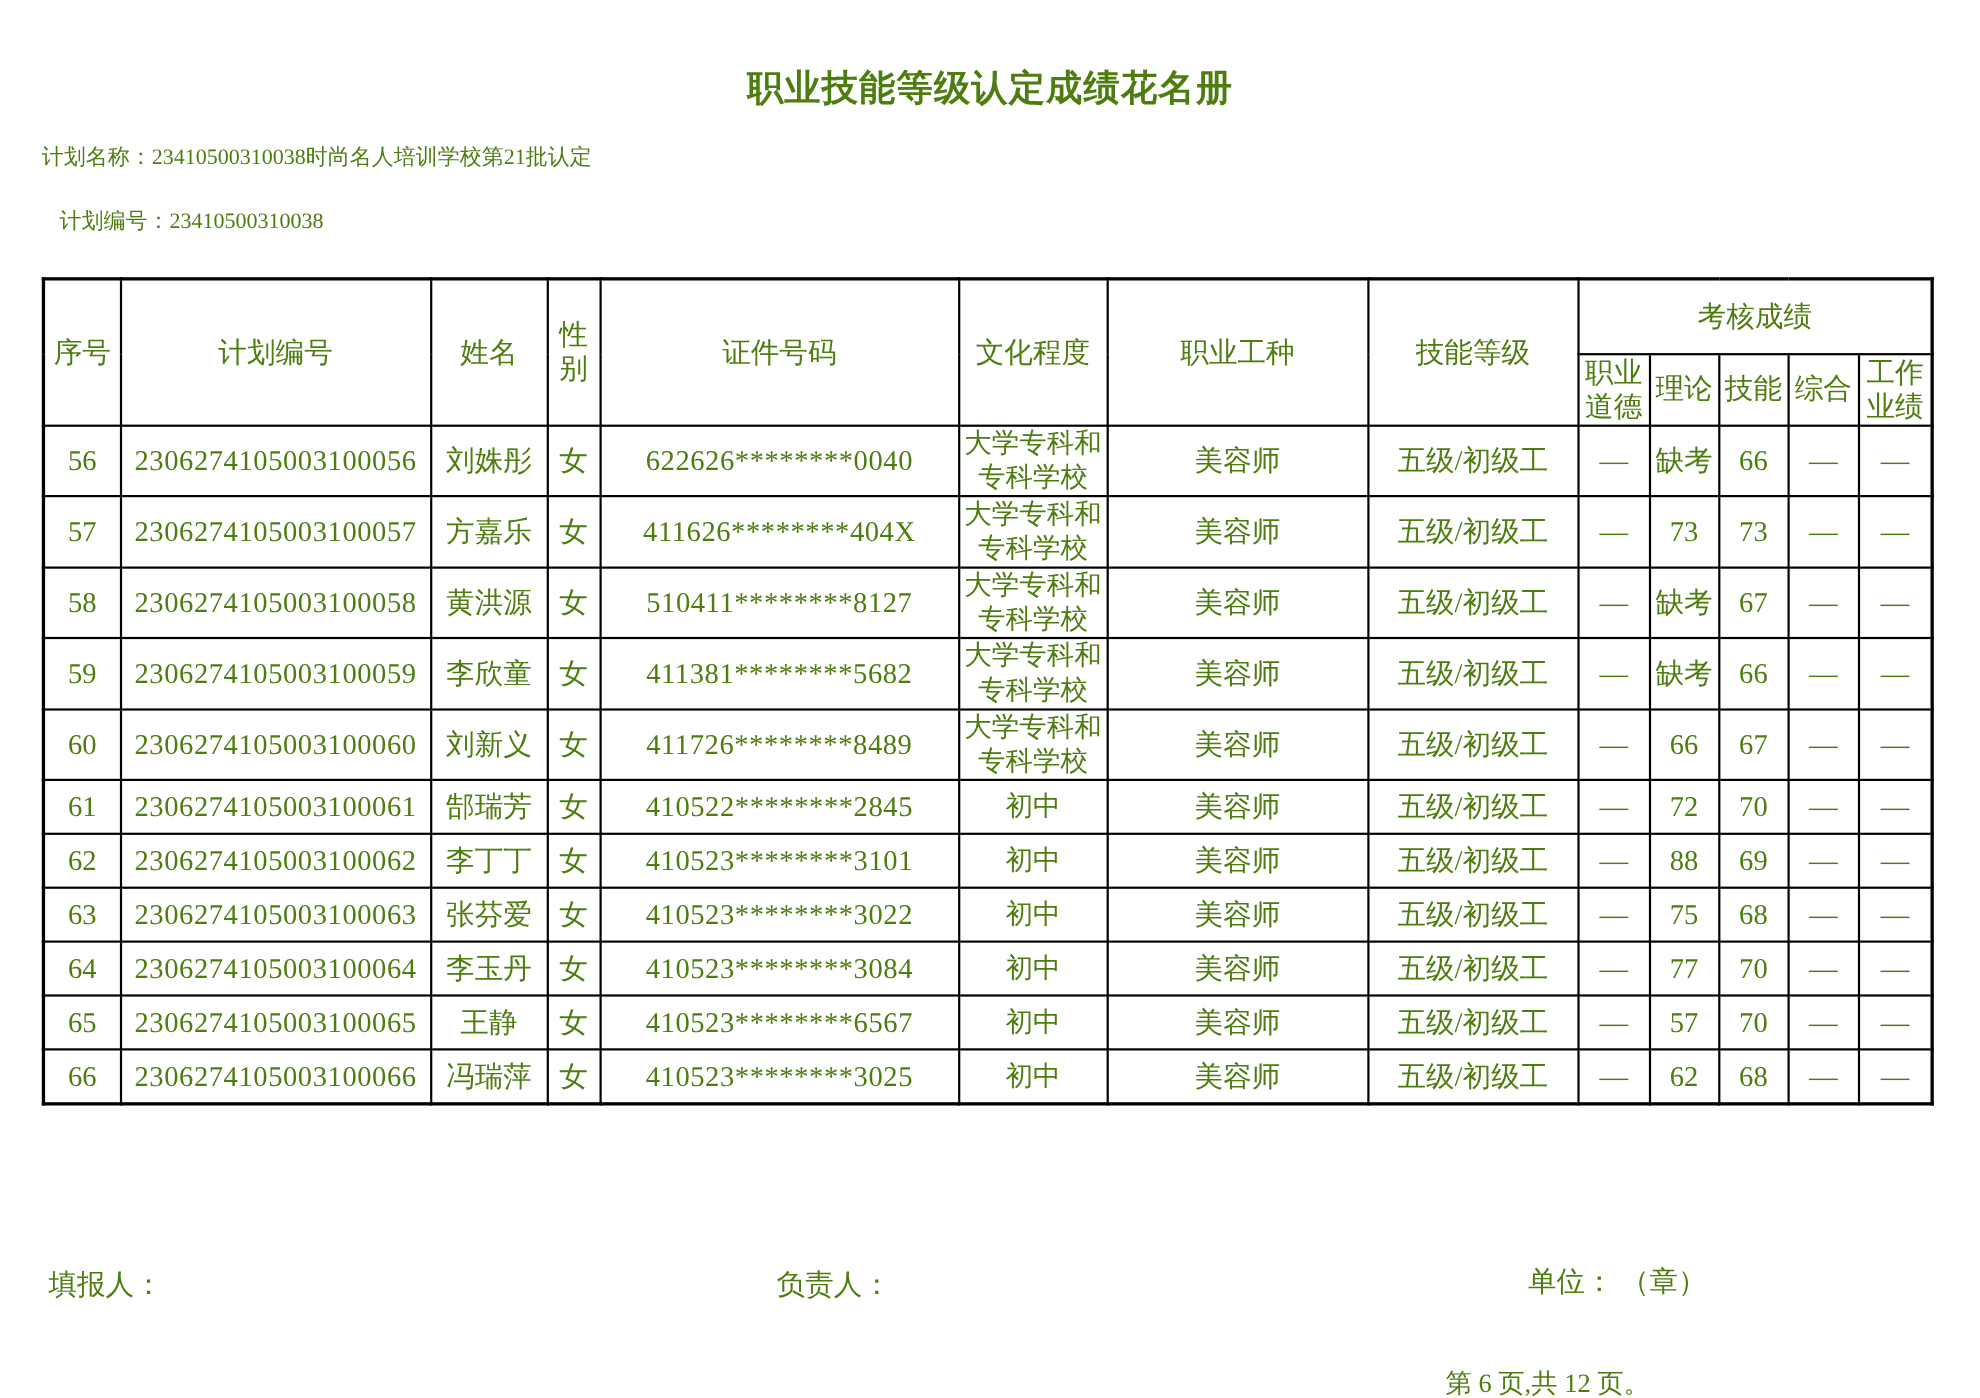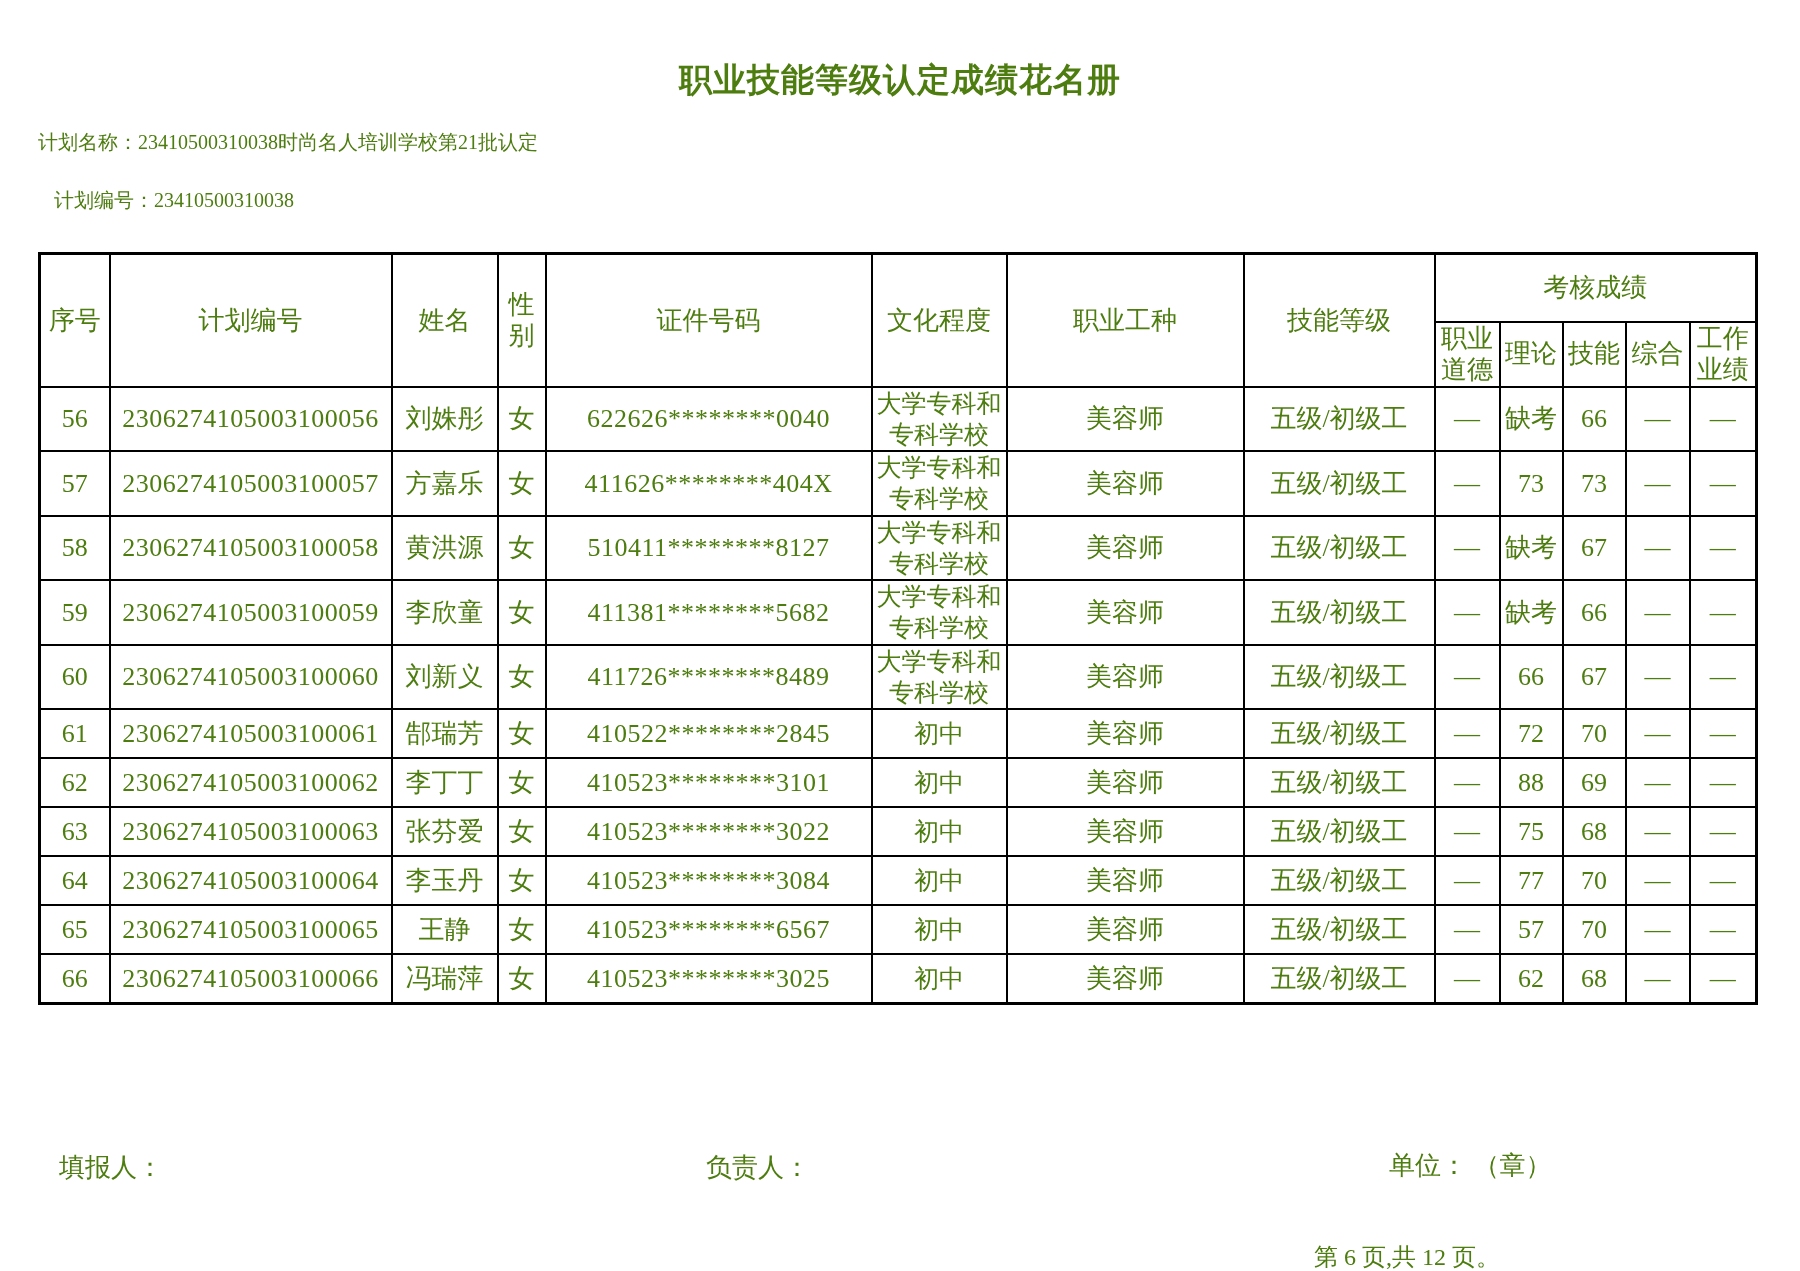--- a/index.html
+++ b/index.html
@@ -45,21 +45,21 @@
     padding: 0 2px;
     overflow: hidden;
   }
   .roster thead tr.h1 { height: 68px; }
   .roster thead tr.h2 { height: 65px; }
   .roster tbody tr { height: 49px; margin-top: 17px; }
   .roster td.cell-education { font-size: 25px; line-height: 1.25; padding: 0 1px; }
   .roster td.cell-exam_no, .roster td.cell-id_no { letter-spacing: 0.5px; }
 
   .footer-item { position: absolute; font-size: 26px; white-space: nowrap; }
-  .f-filler  { top: 1150px; left: 59px; }
+  .f-filler  { top: 1150px; left: 44px; }
   .f-manager { top: 1150px; left: 706px; }
   .f-unit    { top: 1148px; left: 1389px; text-align: right; }
   .page-info {
     position: absolute;
     top: 1241px; right: 300px;
     font-size: 24px;
     white-space: nowrap;
   }
 </style>
 </head>

